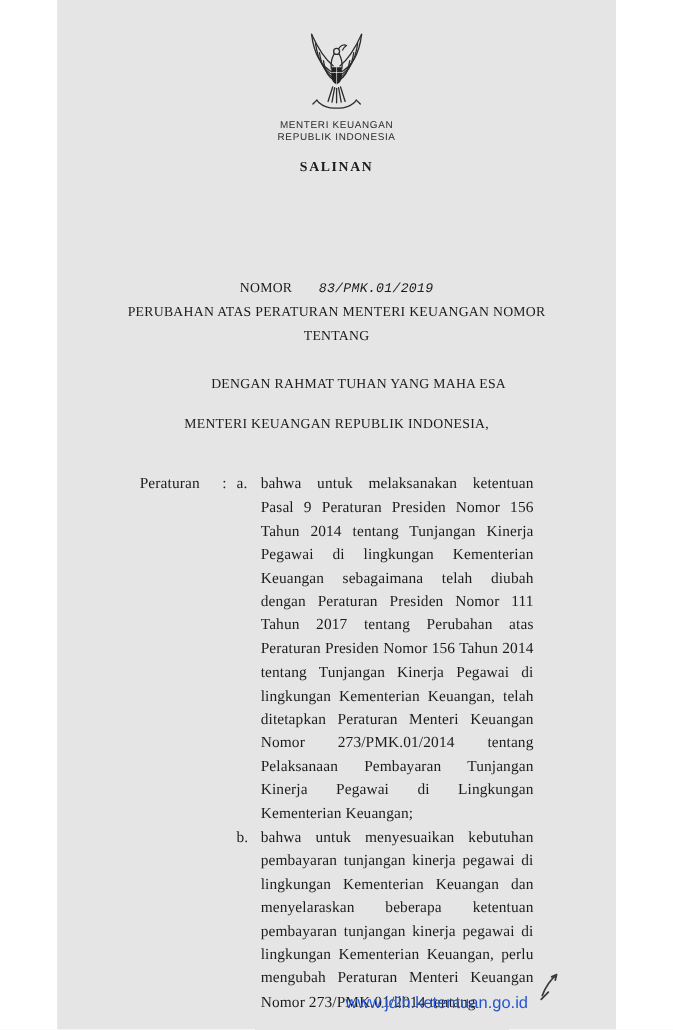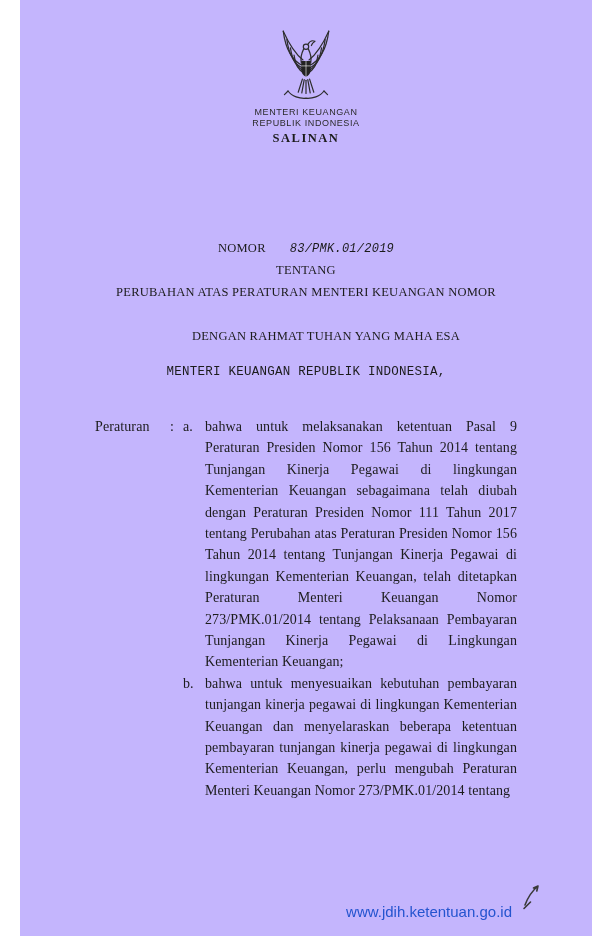--- a/index.html
+++ b/index.html
@@ -1,54 +1,54 @@
 <!DOCTYPE html>
 <html><head>
 <meta charset="utf-8">
 <style>
   * { margin: 0; padding: 0; box-sizing: border-box; }
   html, body { background: #ffffff; }
   .page {
-    width: 572px; height: 936px;
+    width: 508px; height: 936px;
     position: relative;
-    background: #c4b5fd;
+    background: #e5e5e5;
     font-family: "Liberation Serif", serif;
     color: #1c1c1c;
     overflow: hidden;
     margin: 0 auto;
   }
   
   .letterhead { padding-top: 24px; text-align: center; }
   .emblem { display: inline-block; line-height: 0; }
   .ministry-line {
     font-family: "Liberation Sans", sans-serif;
     font-size: 9px; letter-spacing: 0.6px;
     color: #2a2a2a; line-height: 11px;
   }
   .salinan {
     font-size: 12.5px; font-weight: bold;
-    letter-spacing: 1.5px; margin-top: 2px;
+    letter-spacing: 1.5px; margin-top: 14px;
   }
   
   .title-block {
     margin-top: 92px;
     text-align: center;
     font-size: 12.5px;
     letter-spacing: 0.25px;
     line-height: 21.3px;
     color: #1b1b1b;
   }
   .nomor-line .nomor-value {
     font-family: "Liberation Mono", monospace;
     font-size: 12px;
     margin-left: 24px;
     font-style: italic;
   }
   .invocation { margin-top: 26px; text-align: center; font-size: 12.5px; letter-spacing: 0.25px; margin-left: 40px; }
-  .authority  { margin-top: 21px; text-align: center; font-size: 12.5px; letter-spacing: 0.25px; font-family: Liberation Mono, monospace; }
+  .authority  { margin-top: 21px; text-align: center; font-size: 12.5px; letter-spacing: 0.25px; }
   
   .considerations {
     margin-top: 37px;
     padding: 0 75px;
     font-size: 14px;
     line-height: 21.4px;
     letter-spacing: 0.1px;
   }
   .consider-row { display: flex; align-items: flex-start; }
   .consider-label { width: 75px; flex: 0 0 75px; }
@@ -111,22 +111,22 @@
     </span>
     <div class="ministry-line">MENTERI KEUANGAN</div>
     <div class="ministry-line">REPUBLIK INDONESIA</div>
     <div class="salinan">SALINAN</div>
   </header>
 
   <section class="title-block">
     <div class="nomor-line">
       <span>NOMOR</span><span class="nomor-value">83/PMK.01/2019</span>
     </div>
+    <div>PERUBAHAN ATAS PERATURAN MENTERI KEUANGAN NOMOR</div>
     <div>TENTANG</div>
-    <div>PERUBAHAN ATAS PERATURAN MENTERI KEUANGAN NOMOR</div>
   </section>
 
   <div class="invocation">DENGAN RAHMAT TUHAN YANG MAHA ESA</div>
   <div class="authority">MENTERI KEUANGAN REPUBLIK INDONESIA,</div>
 
   <section class="considerations">
     <div class="consider-row">
       <div class="consider-label">Peraturan</div>
       <div class="consider-colon">:</div>
       <div class="consider-items">

